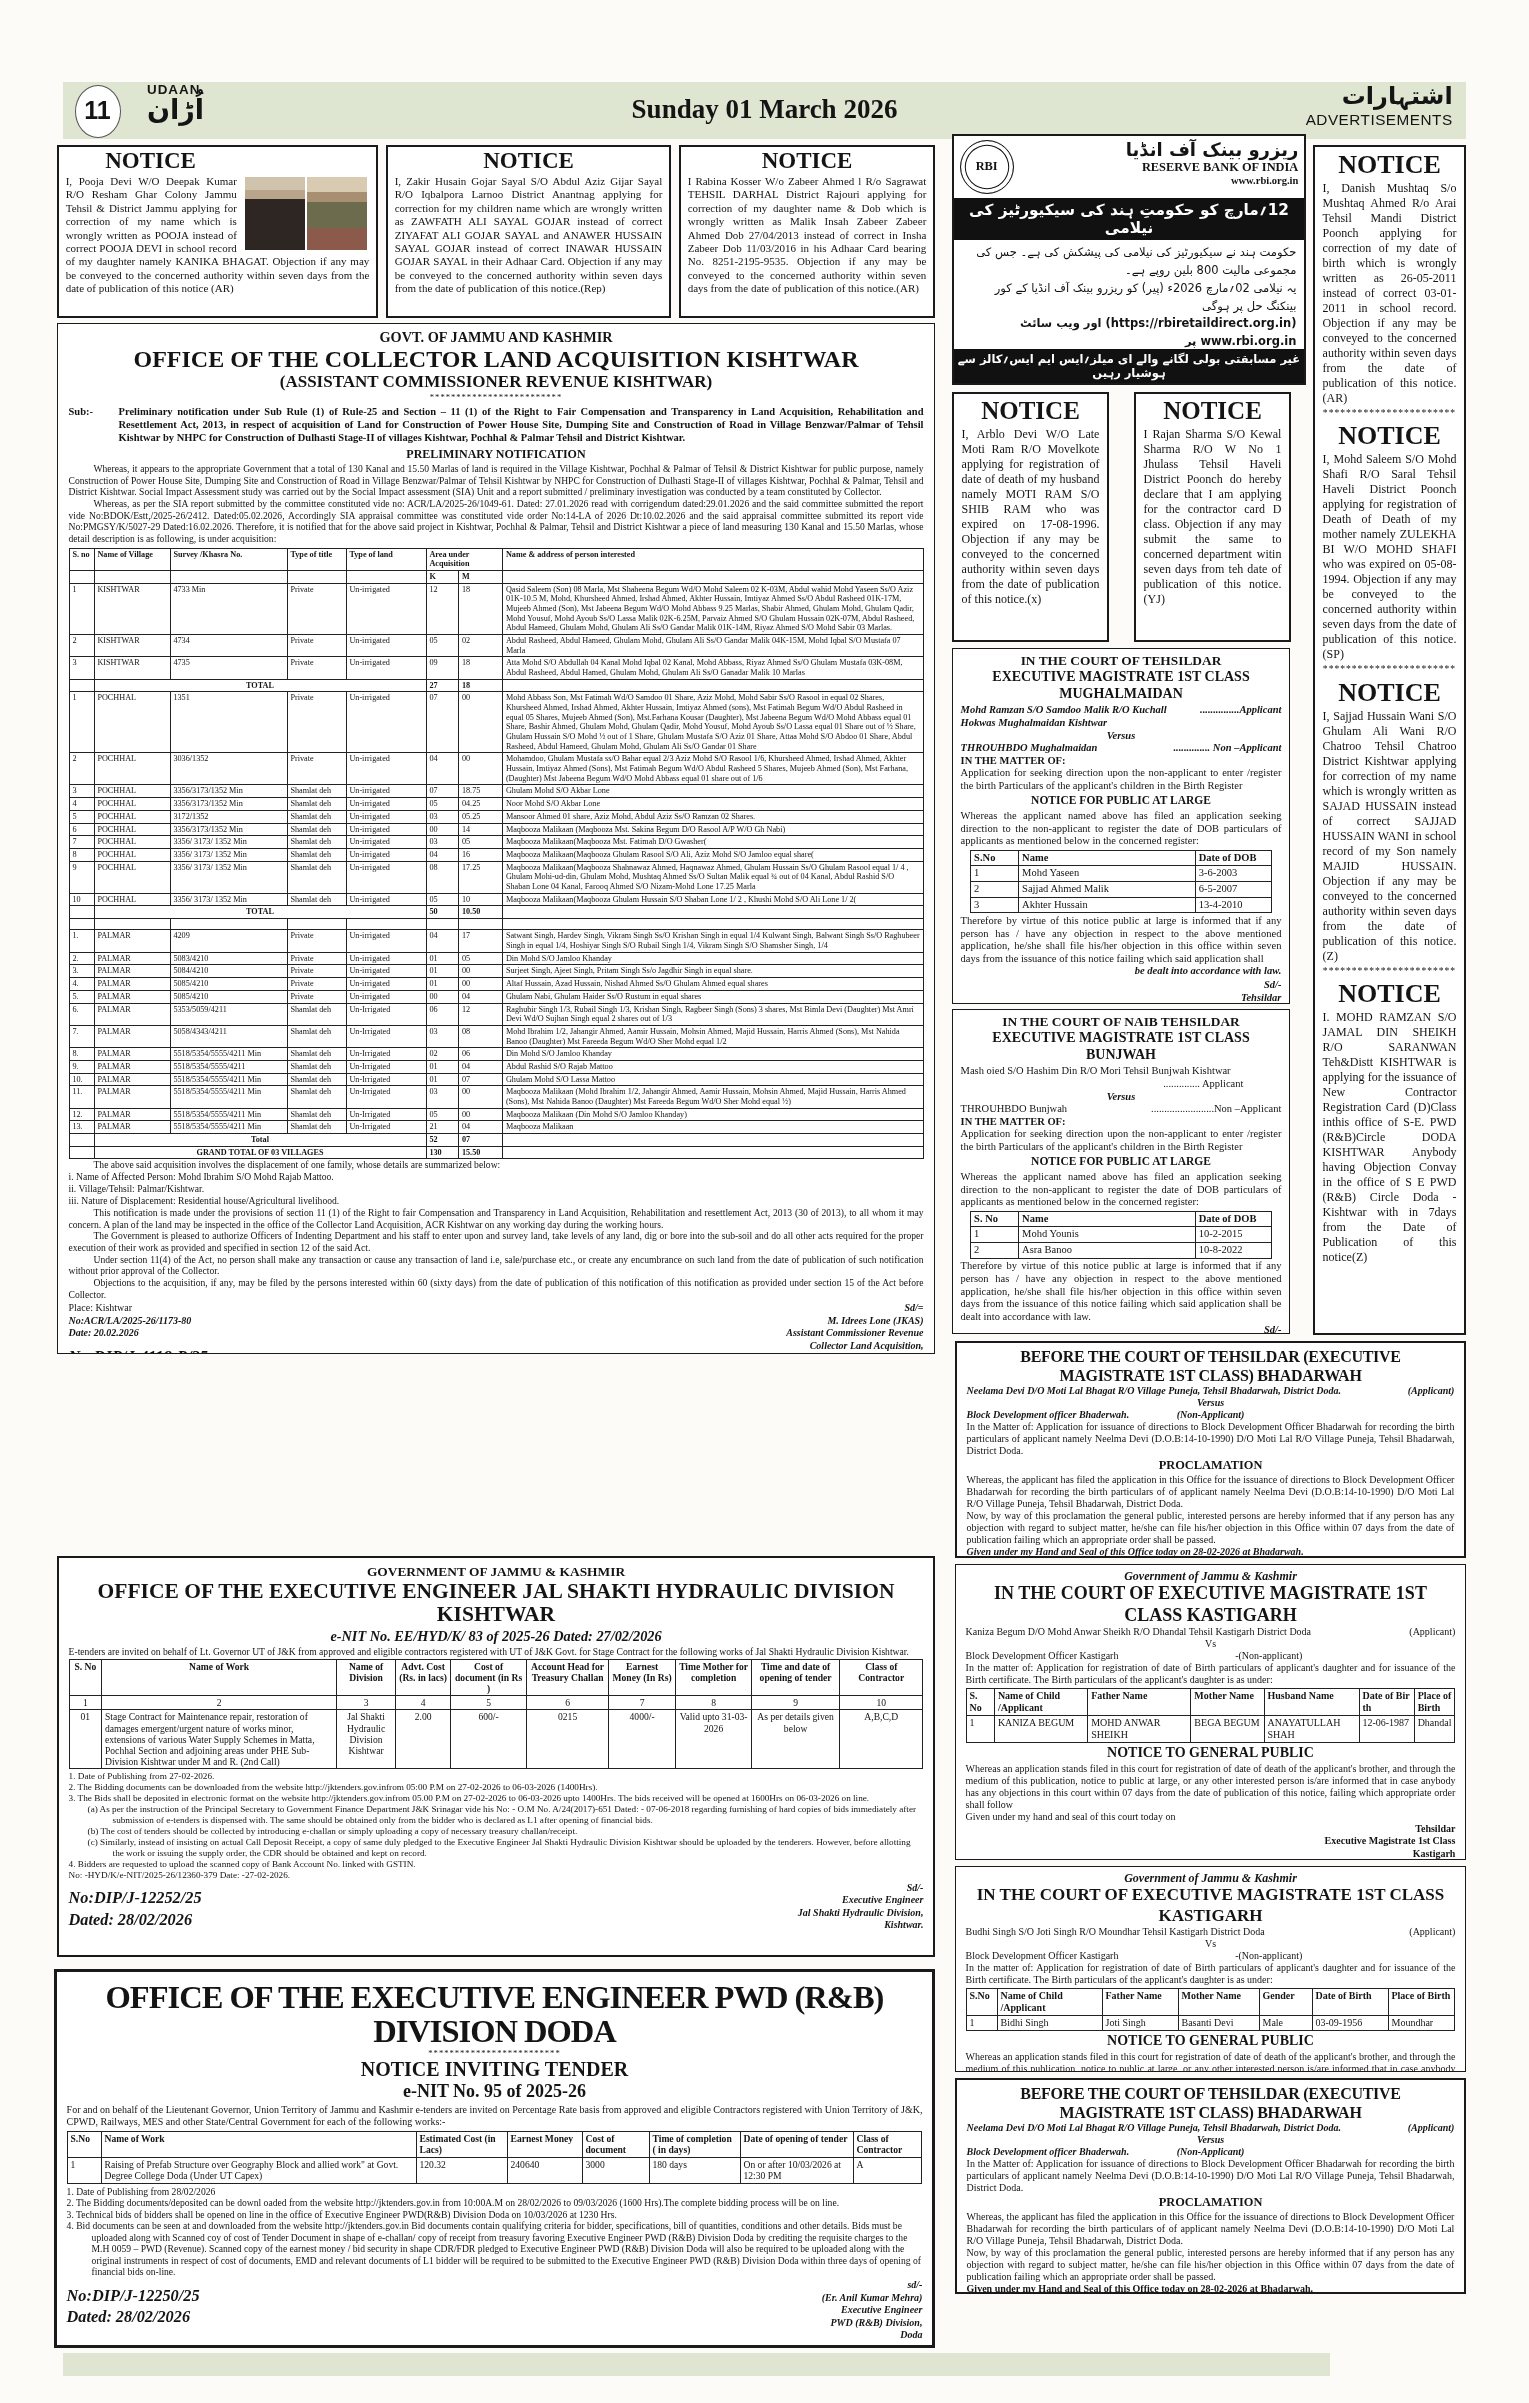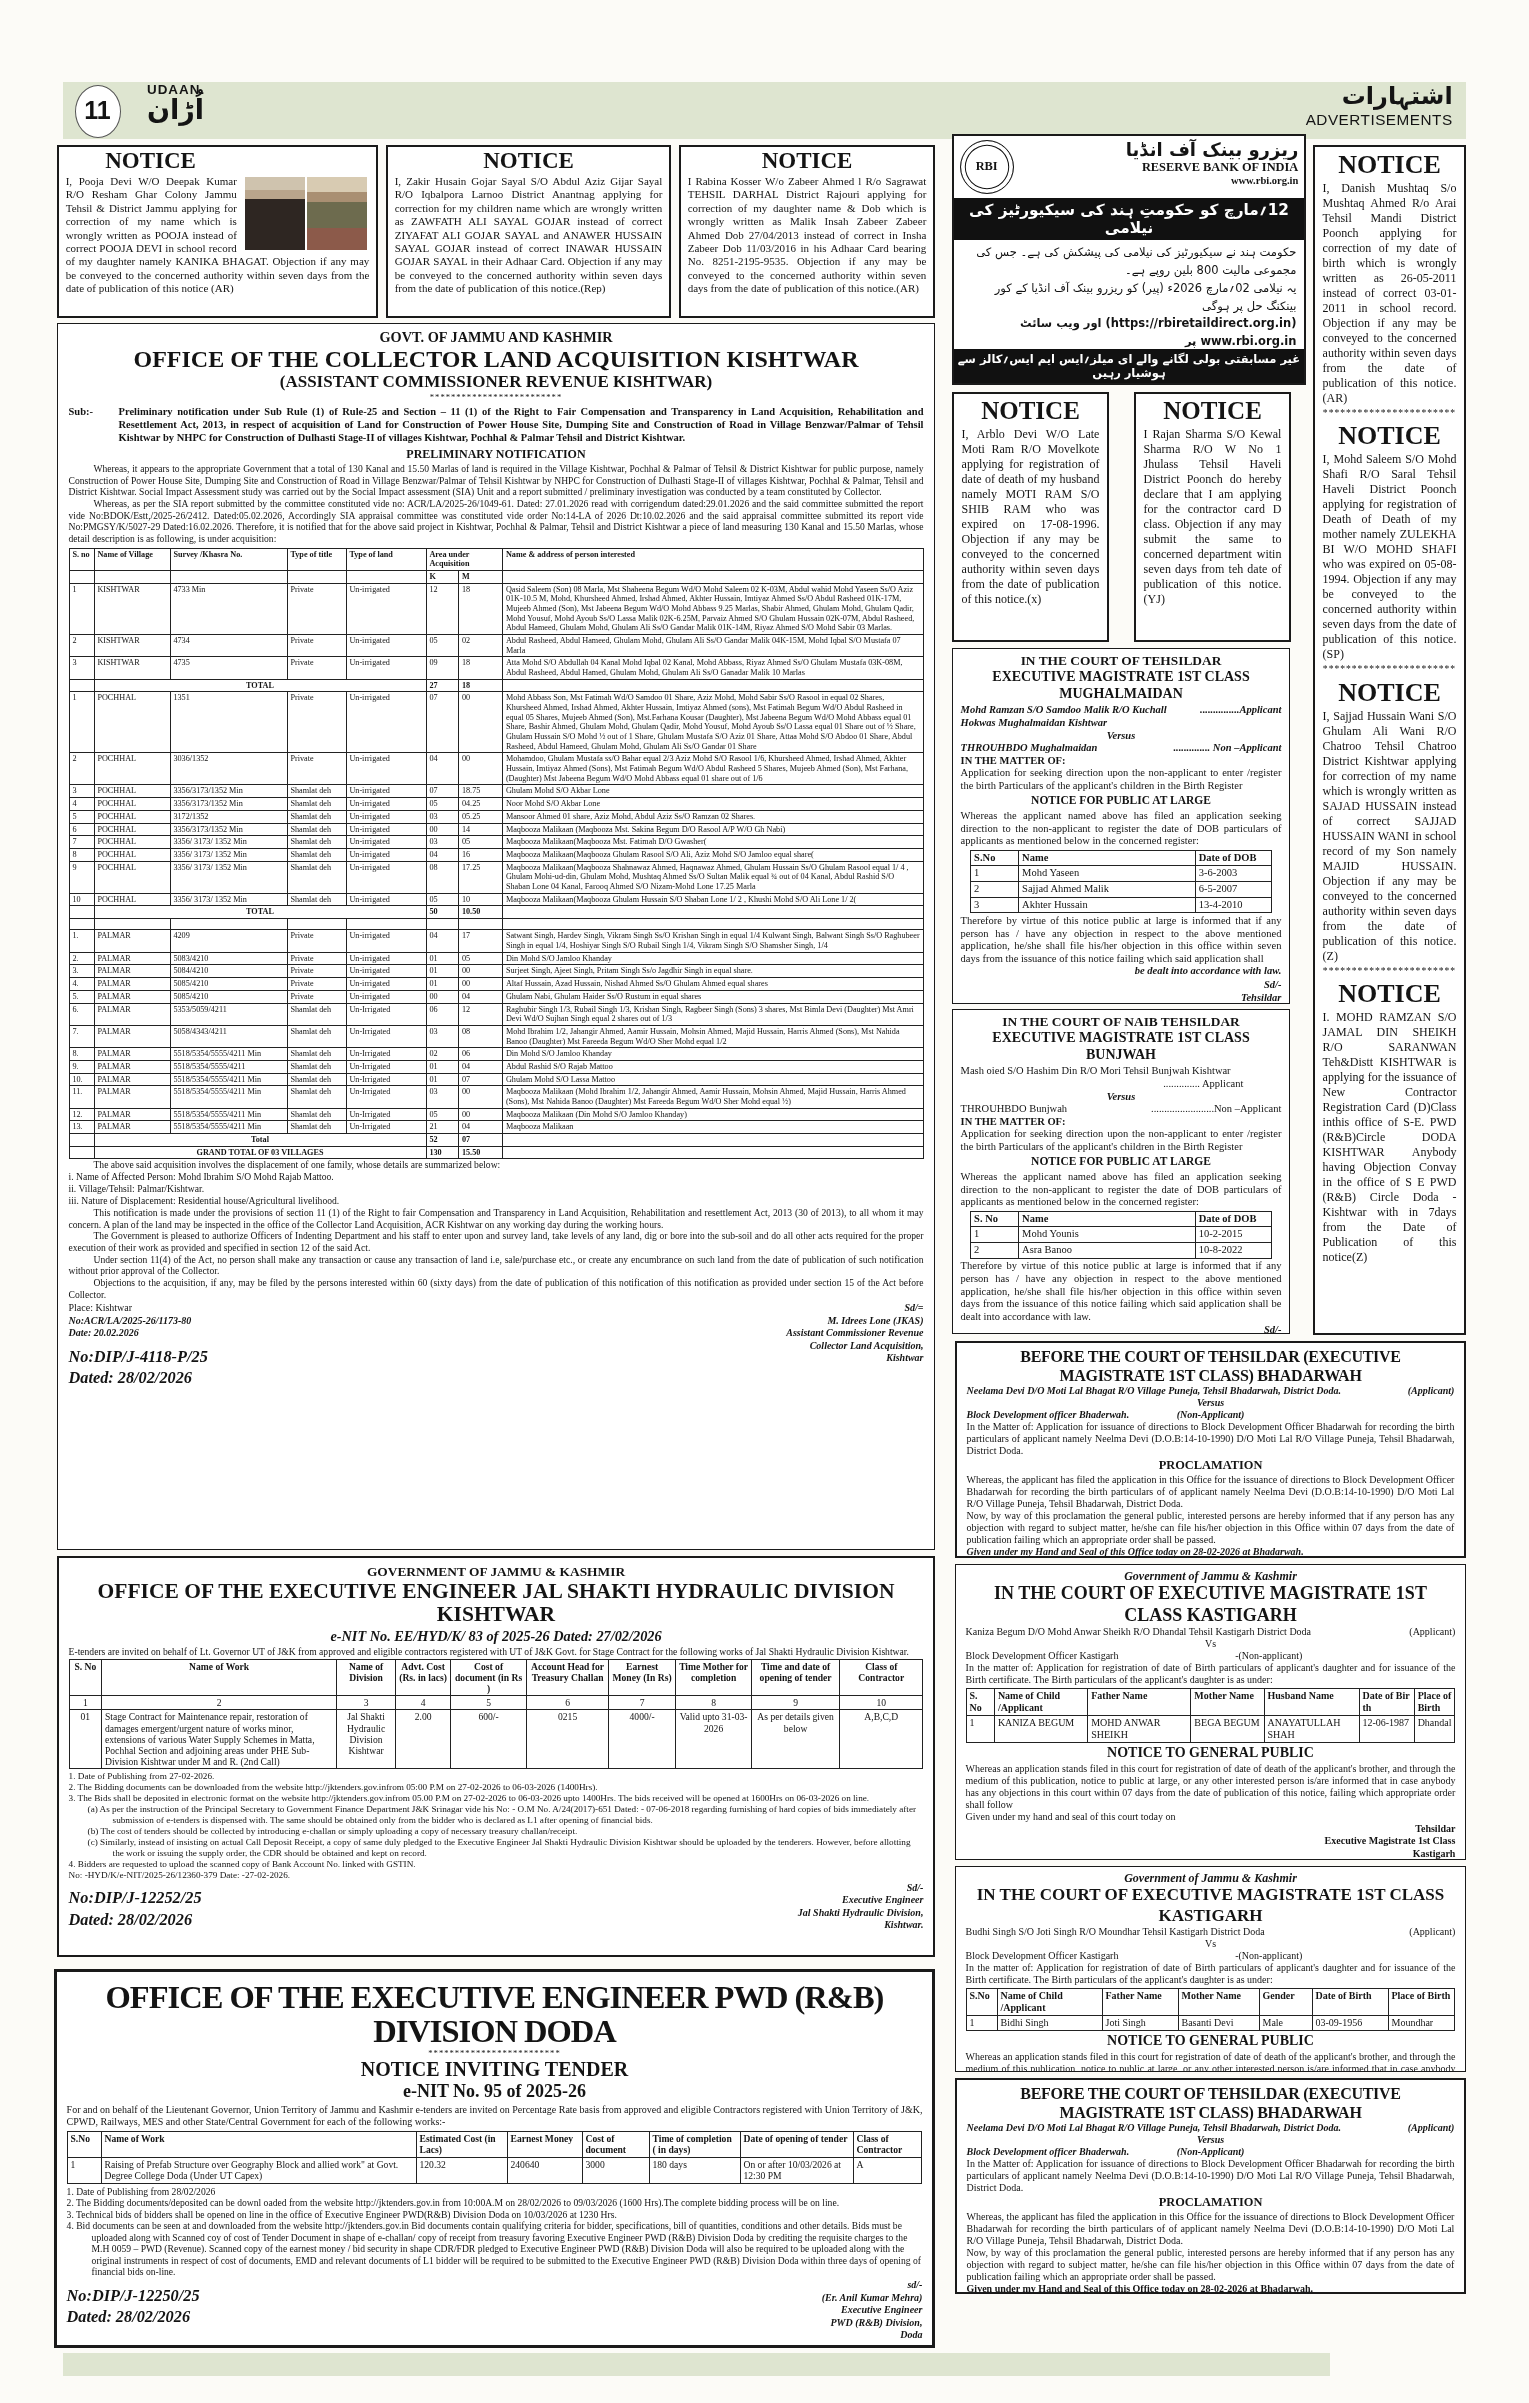--- a/index.html
+++ b/index.html
@@ -113,20 +113,21 @@
 <body>
 
 <div class="page">
 
   <div class="abs band">
     <div class="oval">11</div>
     <div class="mast">
       <div class="lat">UDAAN</div>
       <div class="ur urdu">اُڑان</div>
     </div>
+    <div class="dateline">Sunday 01 March 2026</div>
     <div class="sec-right">
       <div class="ur urdu">اشتہارات</div>
       <div class="lat">ADVERTISEMENTS</div>
     </div>
   </div>
 
   <div class="box" style="left:57px;top:145px;width:321px;height:173px;border-width:2.9px;">
     <div class="nt-title" style="margin-right:134px;">NOTICE</div>
     <div class="nt-body">
       <span class="photos"><span class="ph ph1"></span><span class="ph ph2"></span></span>
@@ -168,21 +169,21 @@
     <div class="rc-title">NOTICE</div>
     <div class="rc-body">I, Mohd Saleem S/O Mohd Shafi R/O Saral Tehsil Haveli District Poonch applying for registration of Death of Death of my mother namely ZULEKHA BI W/O MOHD SHAFI who was expired on 05-08-1994. Objection if any may be conveyed to the concerned authority within seven days from the date of publication of this notice.(SP)</div>
     <div class="stars">***********************</div>
     <div class="rc-title">NOTICE</div>
     <div class="rc-body">I, Sajjad Hussain Wani S/O Ghulam Ali Wani R/O Chatroo Tehsil Chatroo District Kishtwar applying for correction of my name which is wrongly written as SAJAD HUSSAIN instead of correct SAJJAD HUSSAIN WANI in school record of my Son namely MAJID HUSSAIN. Objection if any may be conveyed to the concerned authority within seven days from the date of publication of this notice.(Z)</div>
     <div class="stars">***********************</div>
     <div class="rc-title">NOTICE</div>
     <div class="rc-body">I. MOHD RAMZAN S/O JAMAL DIN SHEIKH R/O SARANWAN Teh&amp;Distt KISHTWAR is applying for the issuance of New Contractor Registration Card (D)Class inthis office of S-E. PWD (R&amp;B)Circle DODA KISHTWAR Anybody having Objection Convay in the office of S E PWD (R&amp;B) Circle Doda -Kishtwar with in 7days from the Date of Publication of this notice(Z)</div>
   </div>
 
-  <div class="box" style="left:57px;top:323px;width:878px;height:1227px;">
+  <div class="box" style="left:57px;top:323px;width:878px;height:1031px;">
     <div class="la-in">
       <div class="la-h1">GOVT. OF JAMMU AND KASHMIR</div>
       <div class="la-h2">OFFICE OF THE   COLLECTOR LAND ACQUISITION KISHTWAR</div>
       <div class="la-h3">(ASSISTANT COMMISSIONER REVENUE KISHTWAR)</div>
       <div class="la-st">*************************</div>
       <div class="subrow">
         <div class="lab">Sub:-</div>
         <div class="j">Preliminary notification under Sub Rule (1) of Rule-25 and Section – 11 (1) of the Right to Fair Compensation and Transparency in Land Acquisition, Rehabilitation and Resettlement Act, 2013, in respect of acquisition of Land for Construction of Power House Site, Dumping Site and Construction of Road in Village Benzwar/Palmar of Tehsil Kishtwar by NHPC for Construction of  Dulhasti Stage-II of villages Kishtwar, Pochhal &amp; Palmar Tehsil and District Kishtwar.</div>
       </div>
       <div class="la-pn">PRELIMINARY NOTIFICATION</div>

